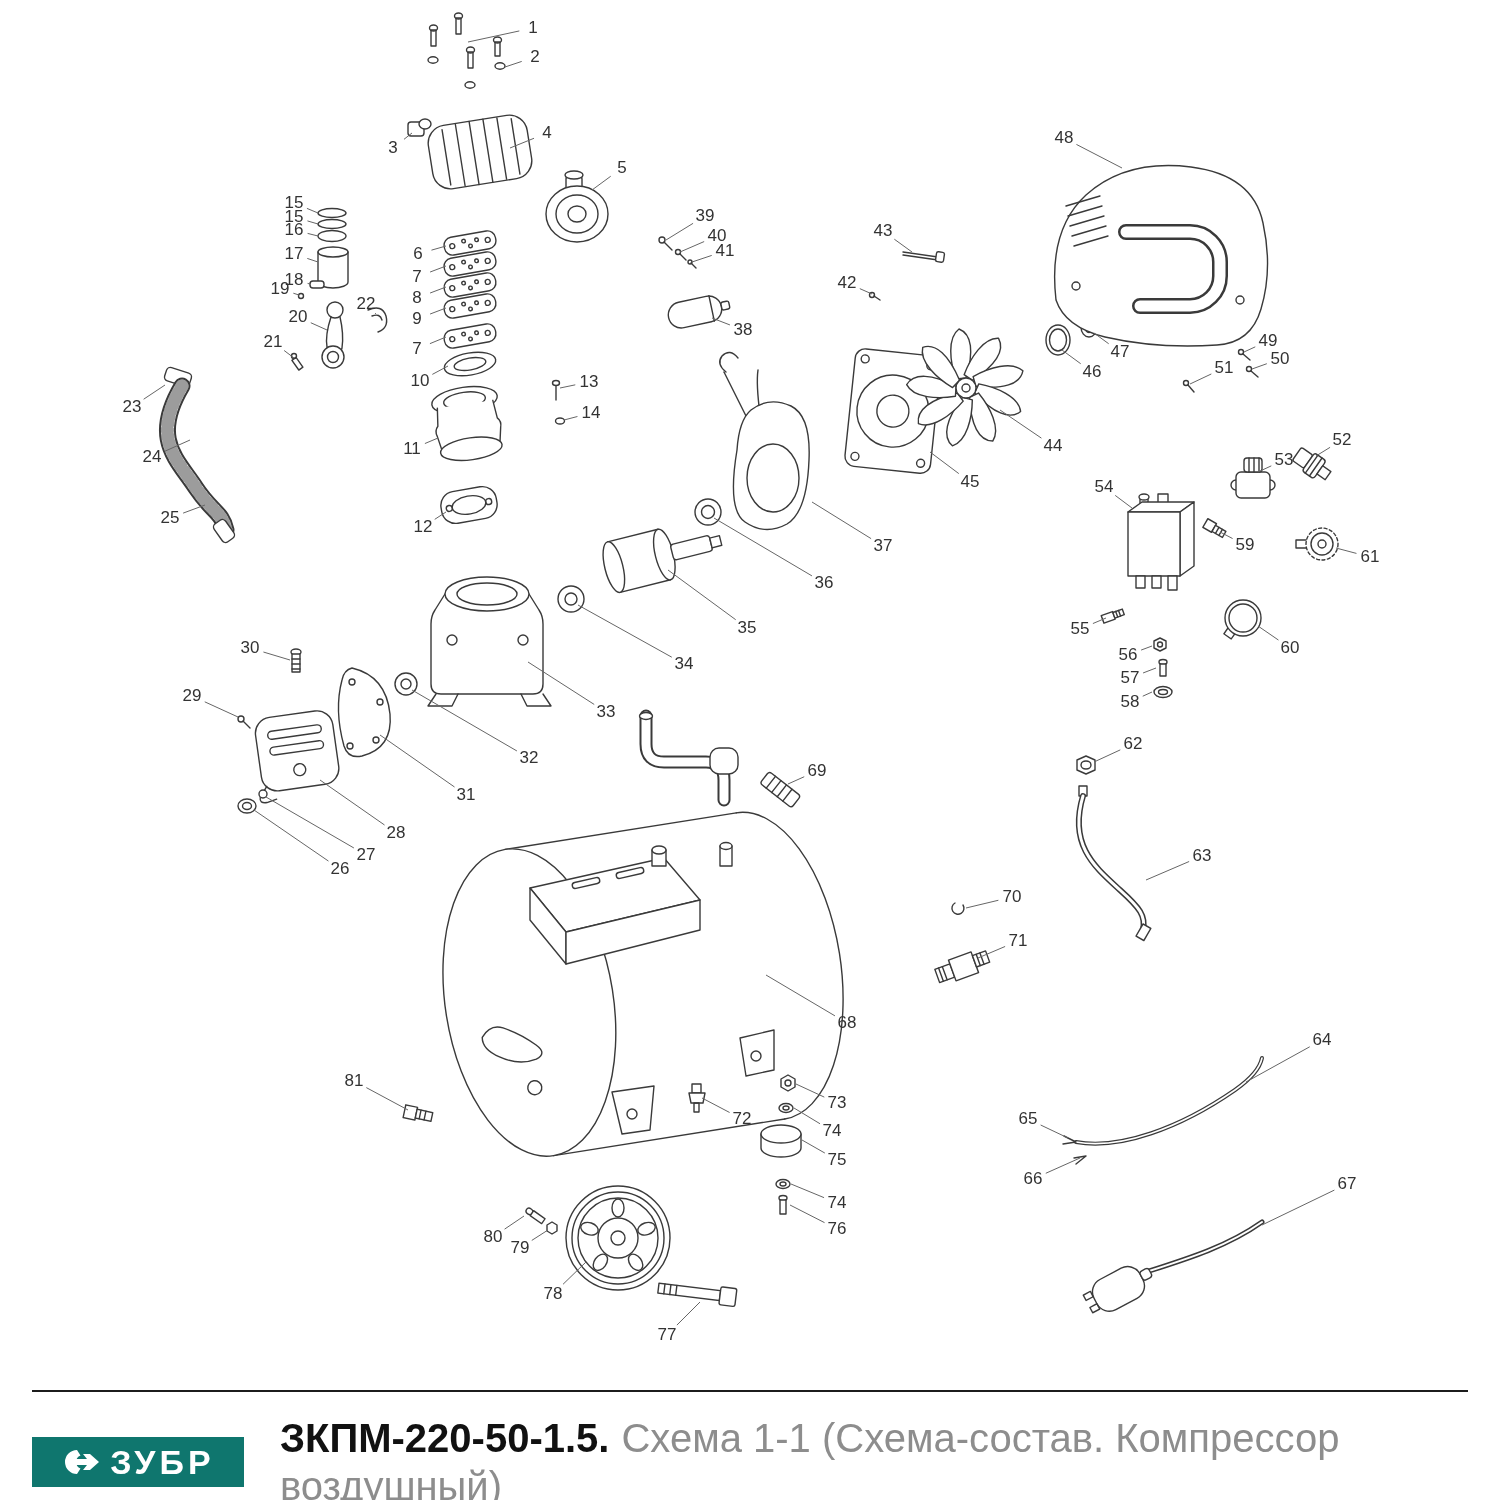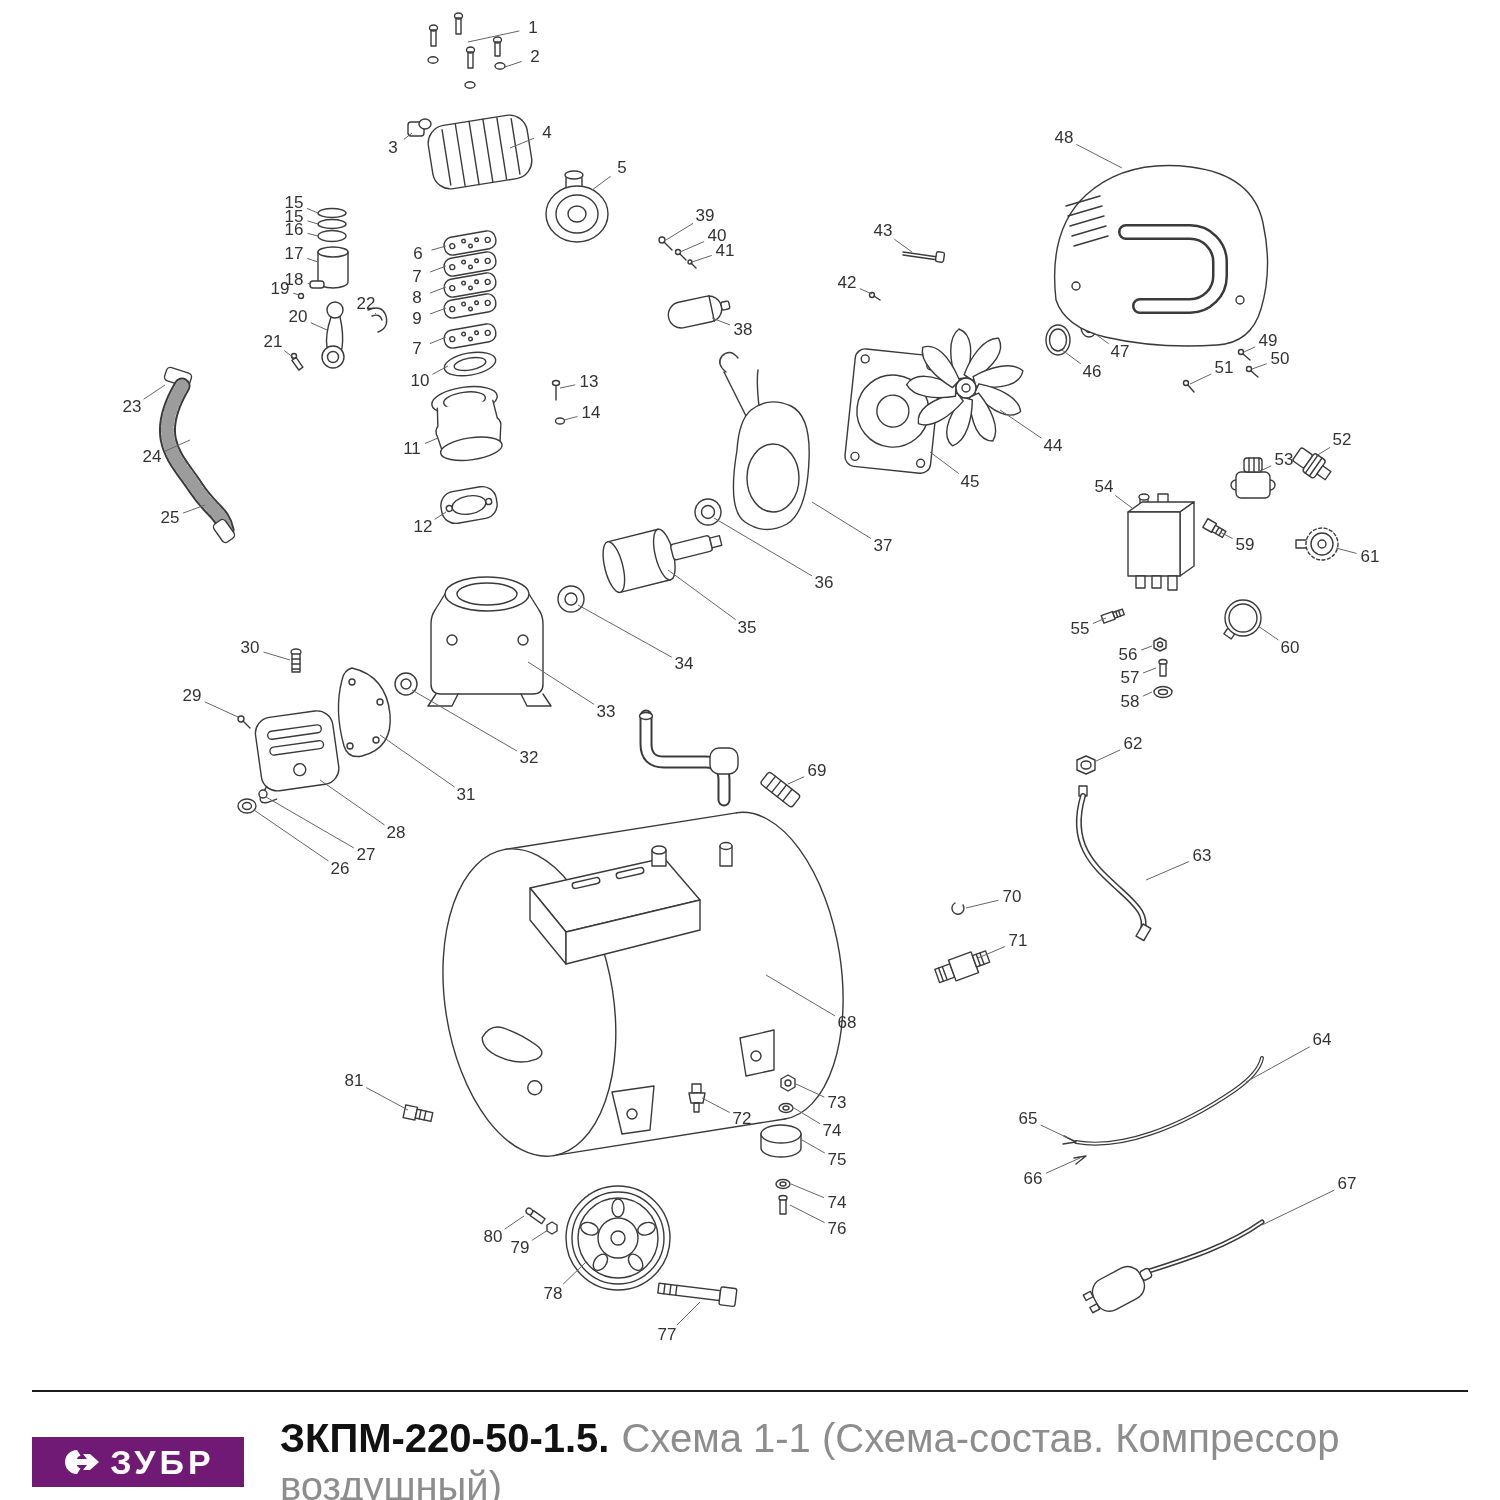--- a/index.html
+++ b/index.html
@@ -5,21 +5,21 @@
   html,body{margin:0;padding:0;background:#fff;}
   .page{position:relative;width:1500px;height:1500px;background:#fff;overflow:hidden;
         font-family:"Liberation Sans", sans-serif;}
   #diagram-svg{display:block;width:1500px;height:1390px;}
   .part{fill:none;stroke:#3a3a3a;stroke-width:1.4;stroke-linecap:round;stroke-linejoin:round;}
   .callout{font-family:"Liberation Sans",sans-serif;font-size:17px;fill:#333;text-anchor:middle;}
   .leader{stroke:#666;stroke-width:1;}
   .footer{padding:0 32px;}
   .footer-rule{border-top:2px solid #1c1c1c;}
   .footer-row{display:flex;align-items:center;gap:36px;margin-top:22px;}
-  .logo{background:#701a75;width:212px;height:50px;display:flex;align-items:center;
+  .logo{background:#0f766e;width:212px;height:50px;display:flex;align-items:center;
         justify-content:center;gap:9px;flex:0 0 auto;}
   .logo-text{color:#fff;font-weight:bold;font-size:34px;letter-spacing:4px;line-height:1;}
   .title{font-size:40px;line-height:1.2;}
   .title-model{font-weight:bold;color:#111;margin-right:12px;}
   .title-scheme{color:#8d8d8d;}
 </style>
 </head>
 <body>
 
 <div class="page">

